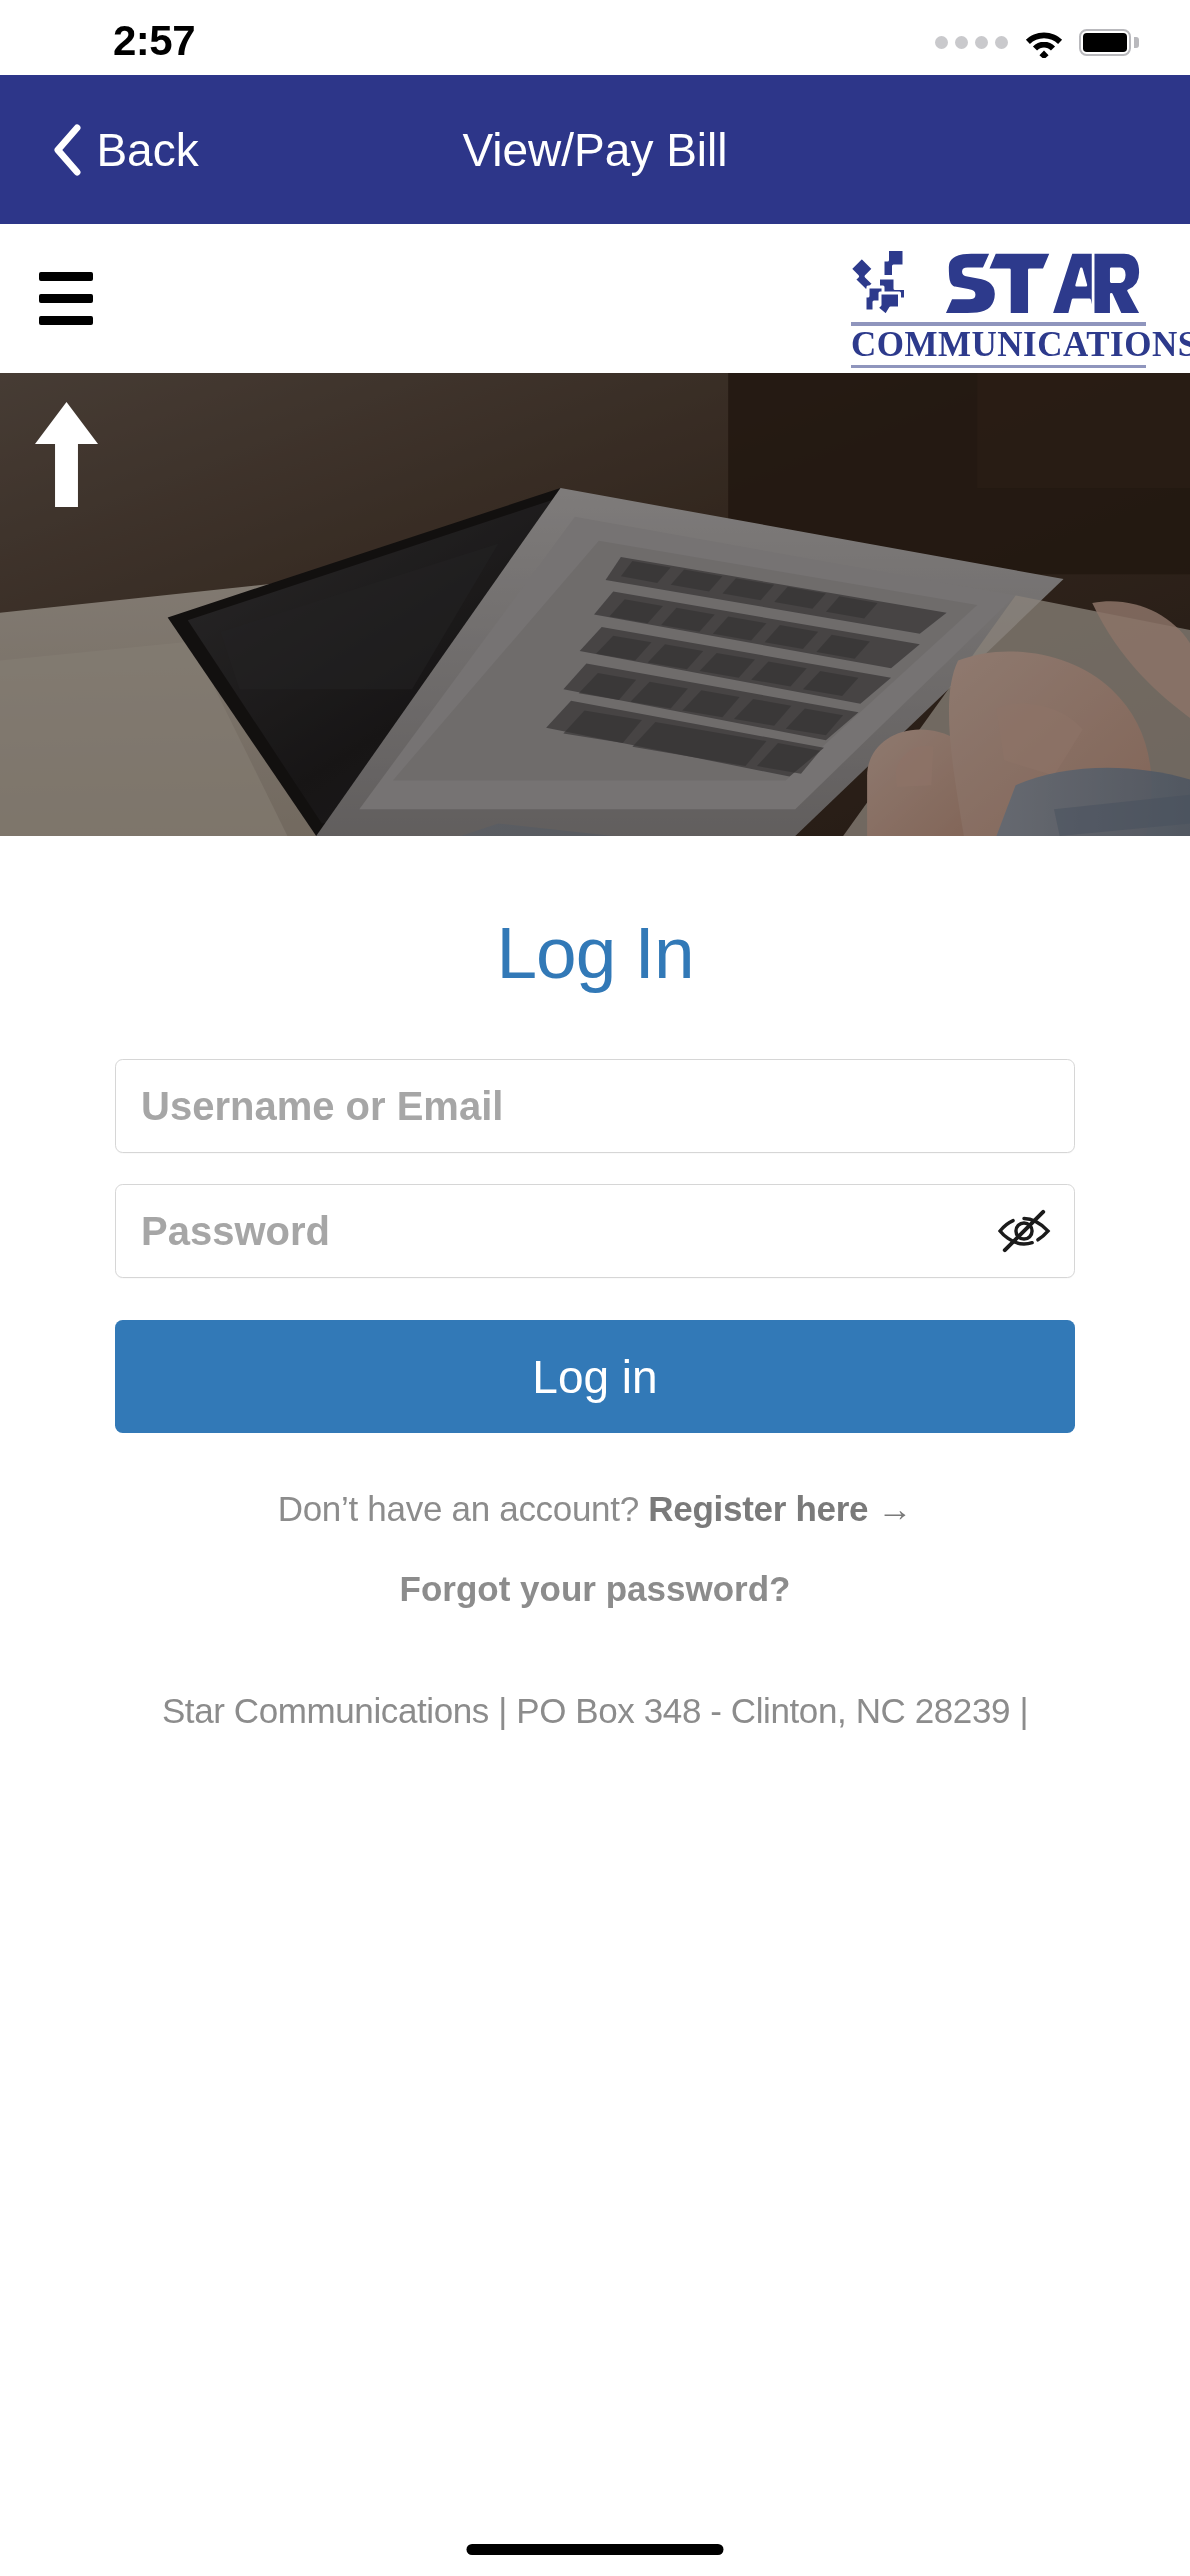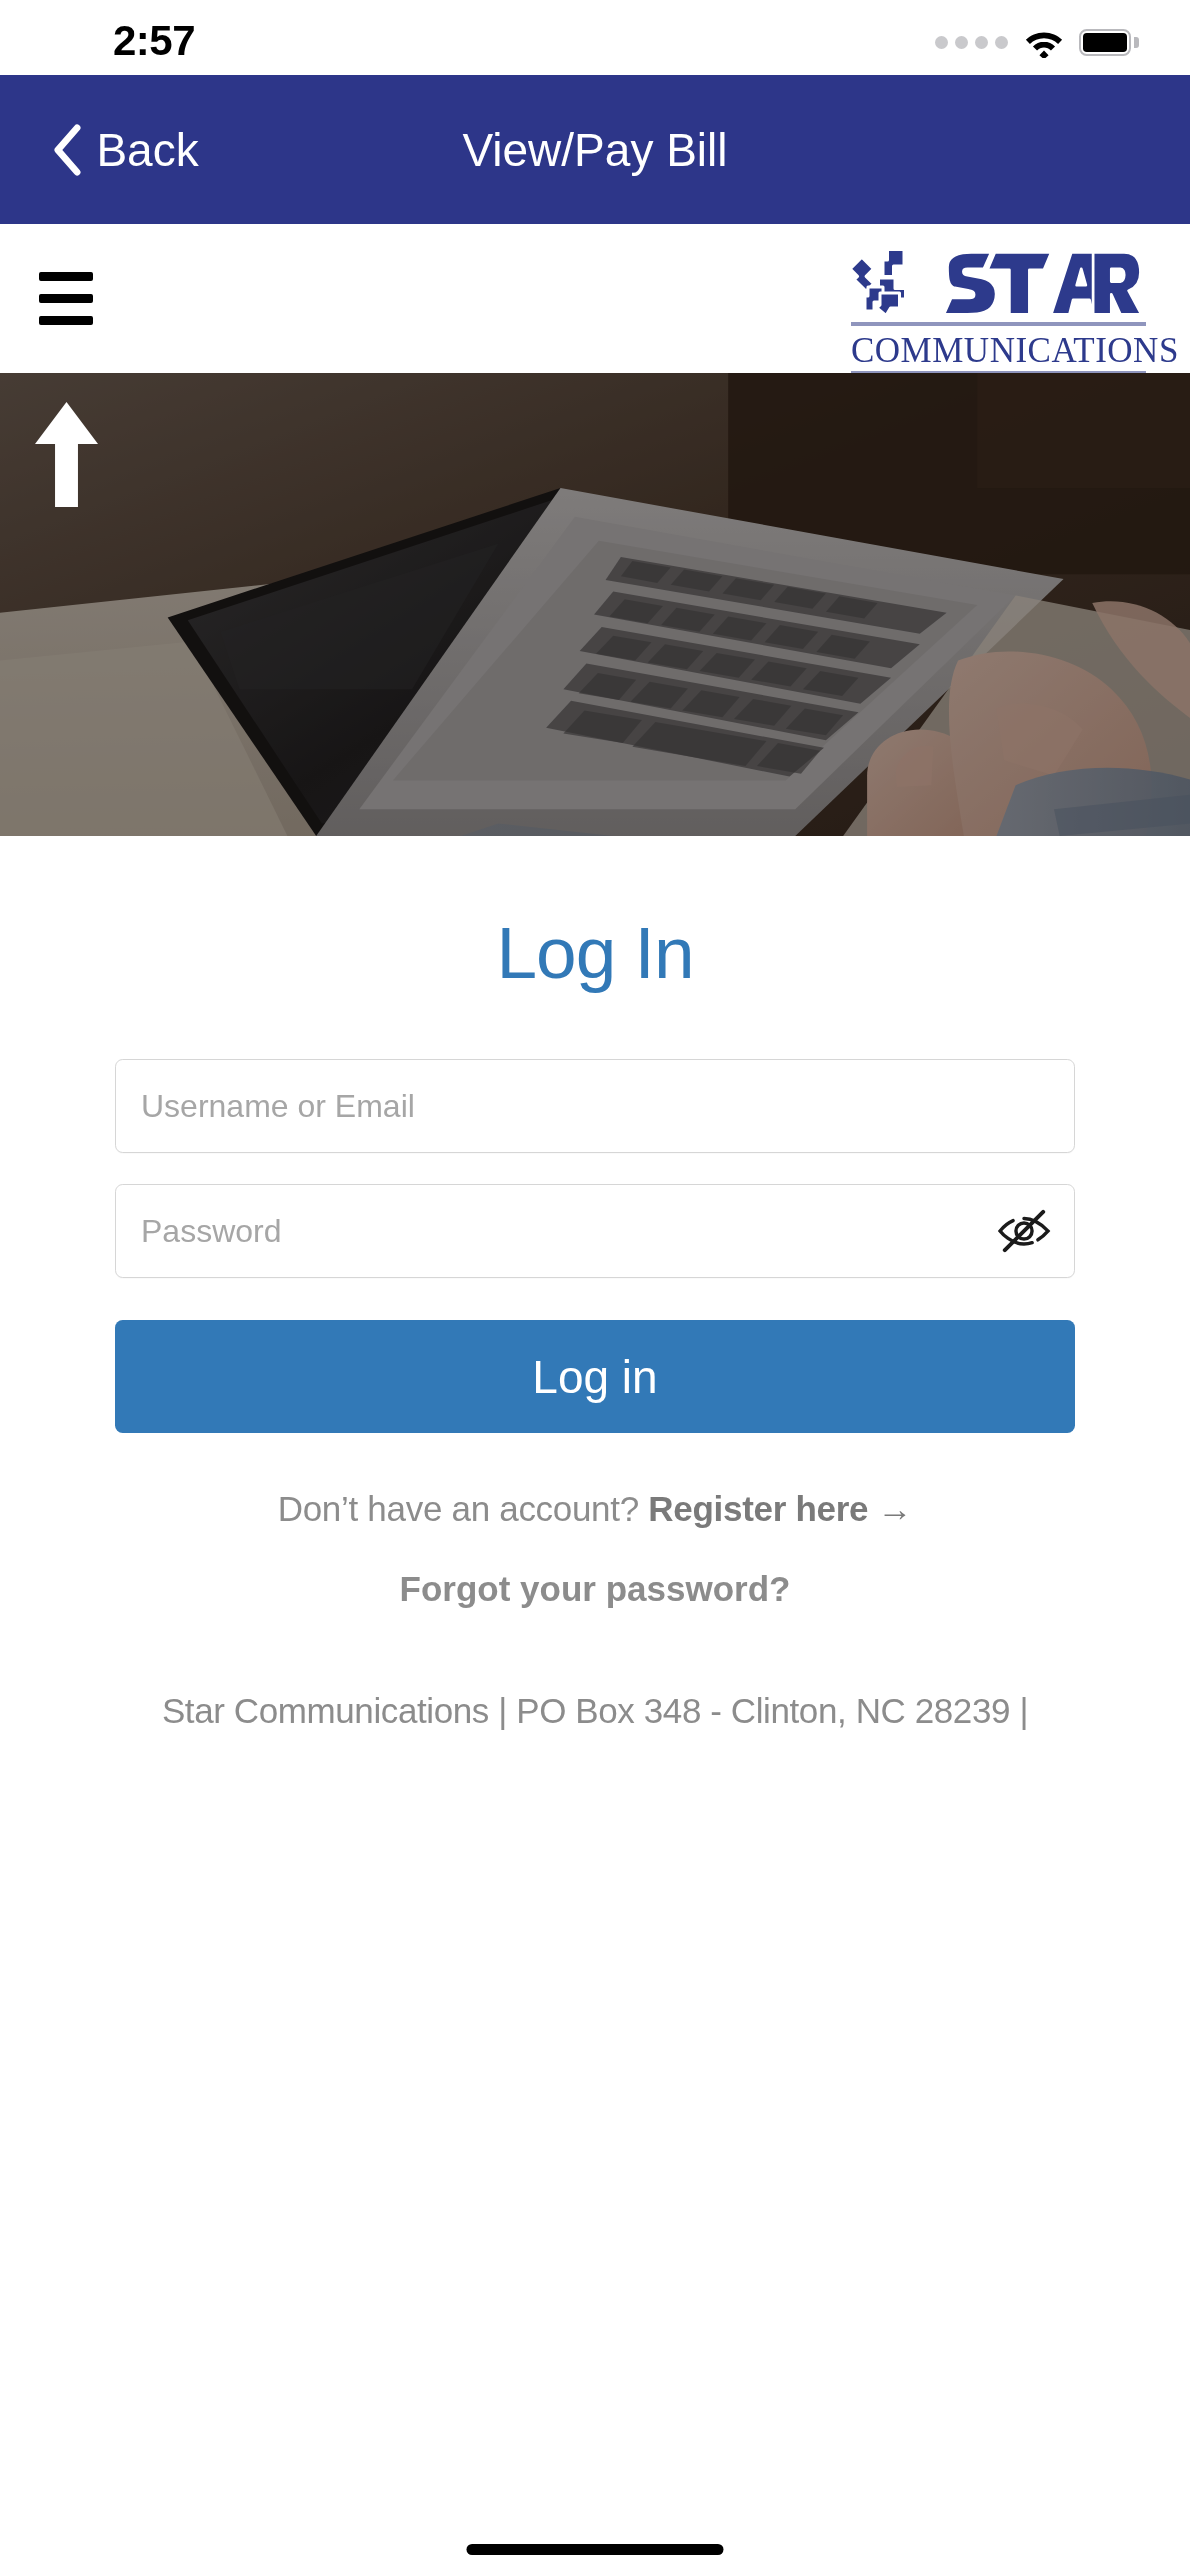--- a/index.html
+++ b/index.html
@@ -72,22 +72,22 @@
     width:295px;
     display:flex; flex-direction:column; align-items:flex-end;
   }
   .brand-top{ display:flex; align-items:center; gap:3.8px; height:75px; }
   .brand-mark{ width:79px; height:75px; flex:none; }
   .brand-star{ height:71px; }
   .brand-rule{ width:100%; height:3.8px; background:#8f95bd; margin-top:1.9px; }
   .brand-sub{
     width:100%; text-align:center;
     font-family:"Liberation Serif", serif;
-    font-size:35px; font-weight:400; color:#2d3a8c;
-    letter-spacing:0.5px; line-height:1.05; padding-top:7px;
+    font-size:35px; font-weight:700; color:#2d3a8c;
+    letter-spacing:0.5px; line-height:1.05; padding-top:1px;
   }
   .brand-rule2{ width:100%; height:2.9px; background:#8f95bd; margin-top:1.9px; }
 
   
   .hero{
     position:relative; width:100%; height:463px; overflow:hidden;
     background:#3a3230;
   }
   .hero-photo{ position:absolute; inset:0; }
   .hero-overlay{
@@ -127,21 +127,21 @@
     position:relative; width:100%; height:94px;
     border:1.9px solid #d6d6d6; border-radius:7.7px; background:#fff;
     display:flex; align-items:center;
     box-shadow:0 1px 0 rgba(0,0,0,0.02);
   }
   .field + .field{ margin-top:31px; }
   .field input{
     border:0; outline:0; background:transparent;
     width:100%; height:100%; padding:0 25px;
     font-family:"Liberation Sans", sans-serif;
-    font-size:32px; color:#ef4444;
+    font-size:40px; color:#ef4444;font-weight:bold;
   }
   .field input::placeholder{ color:#a6a6a6; }
   .eye{
     position:absolute; right:23px; top:50%; transform:translateY(-50%);
     width:54px; height:46px; cursor:pointer;
   }
   .login-btn{
     display:block; width:960px; margin:42px auto 0;
     height:113px; border:0; border-radius:7.7px;
     background:#3279b7; color:#fff;

